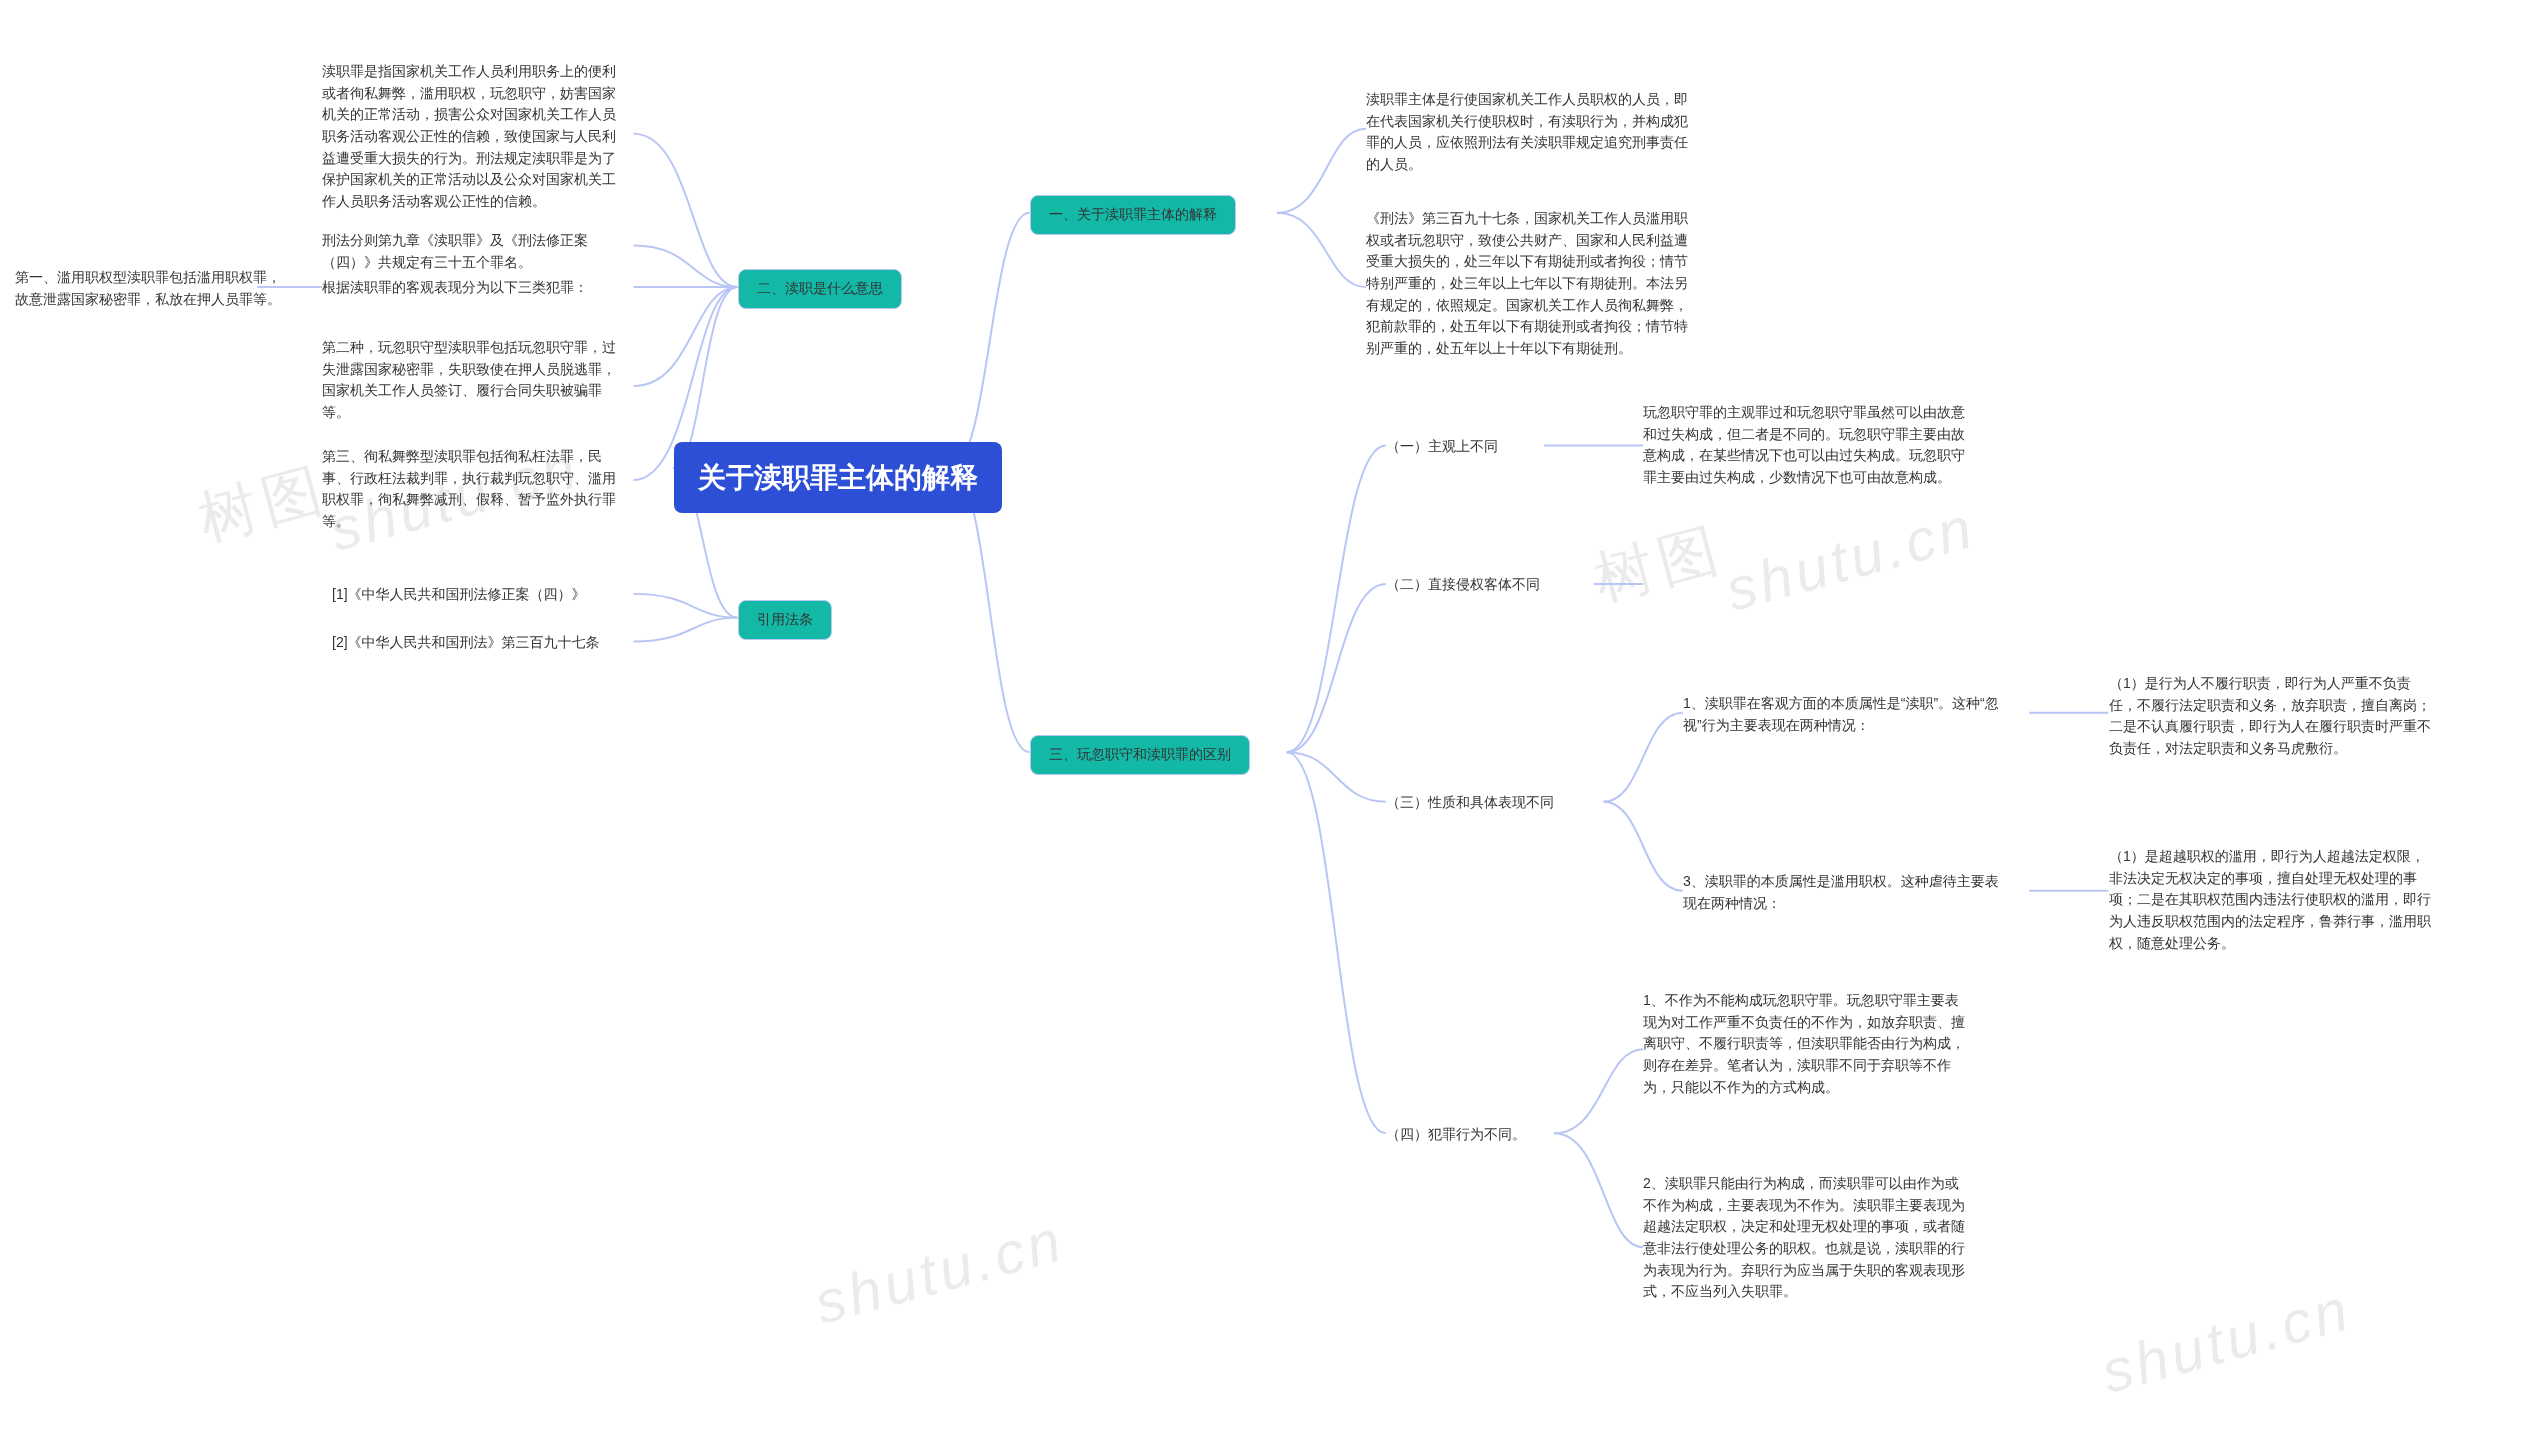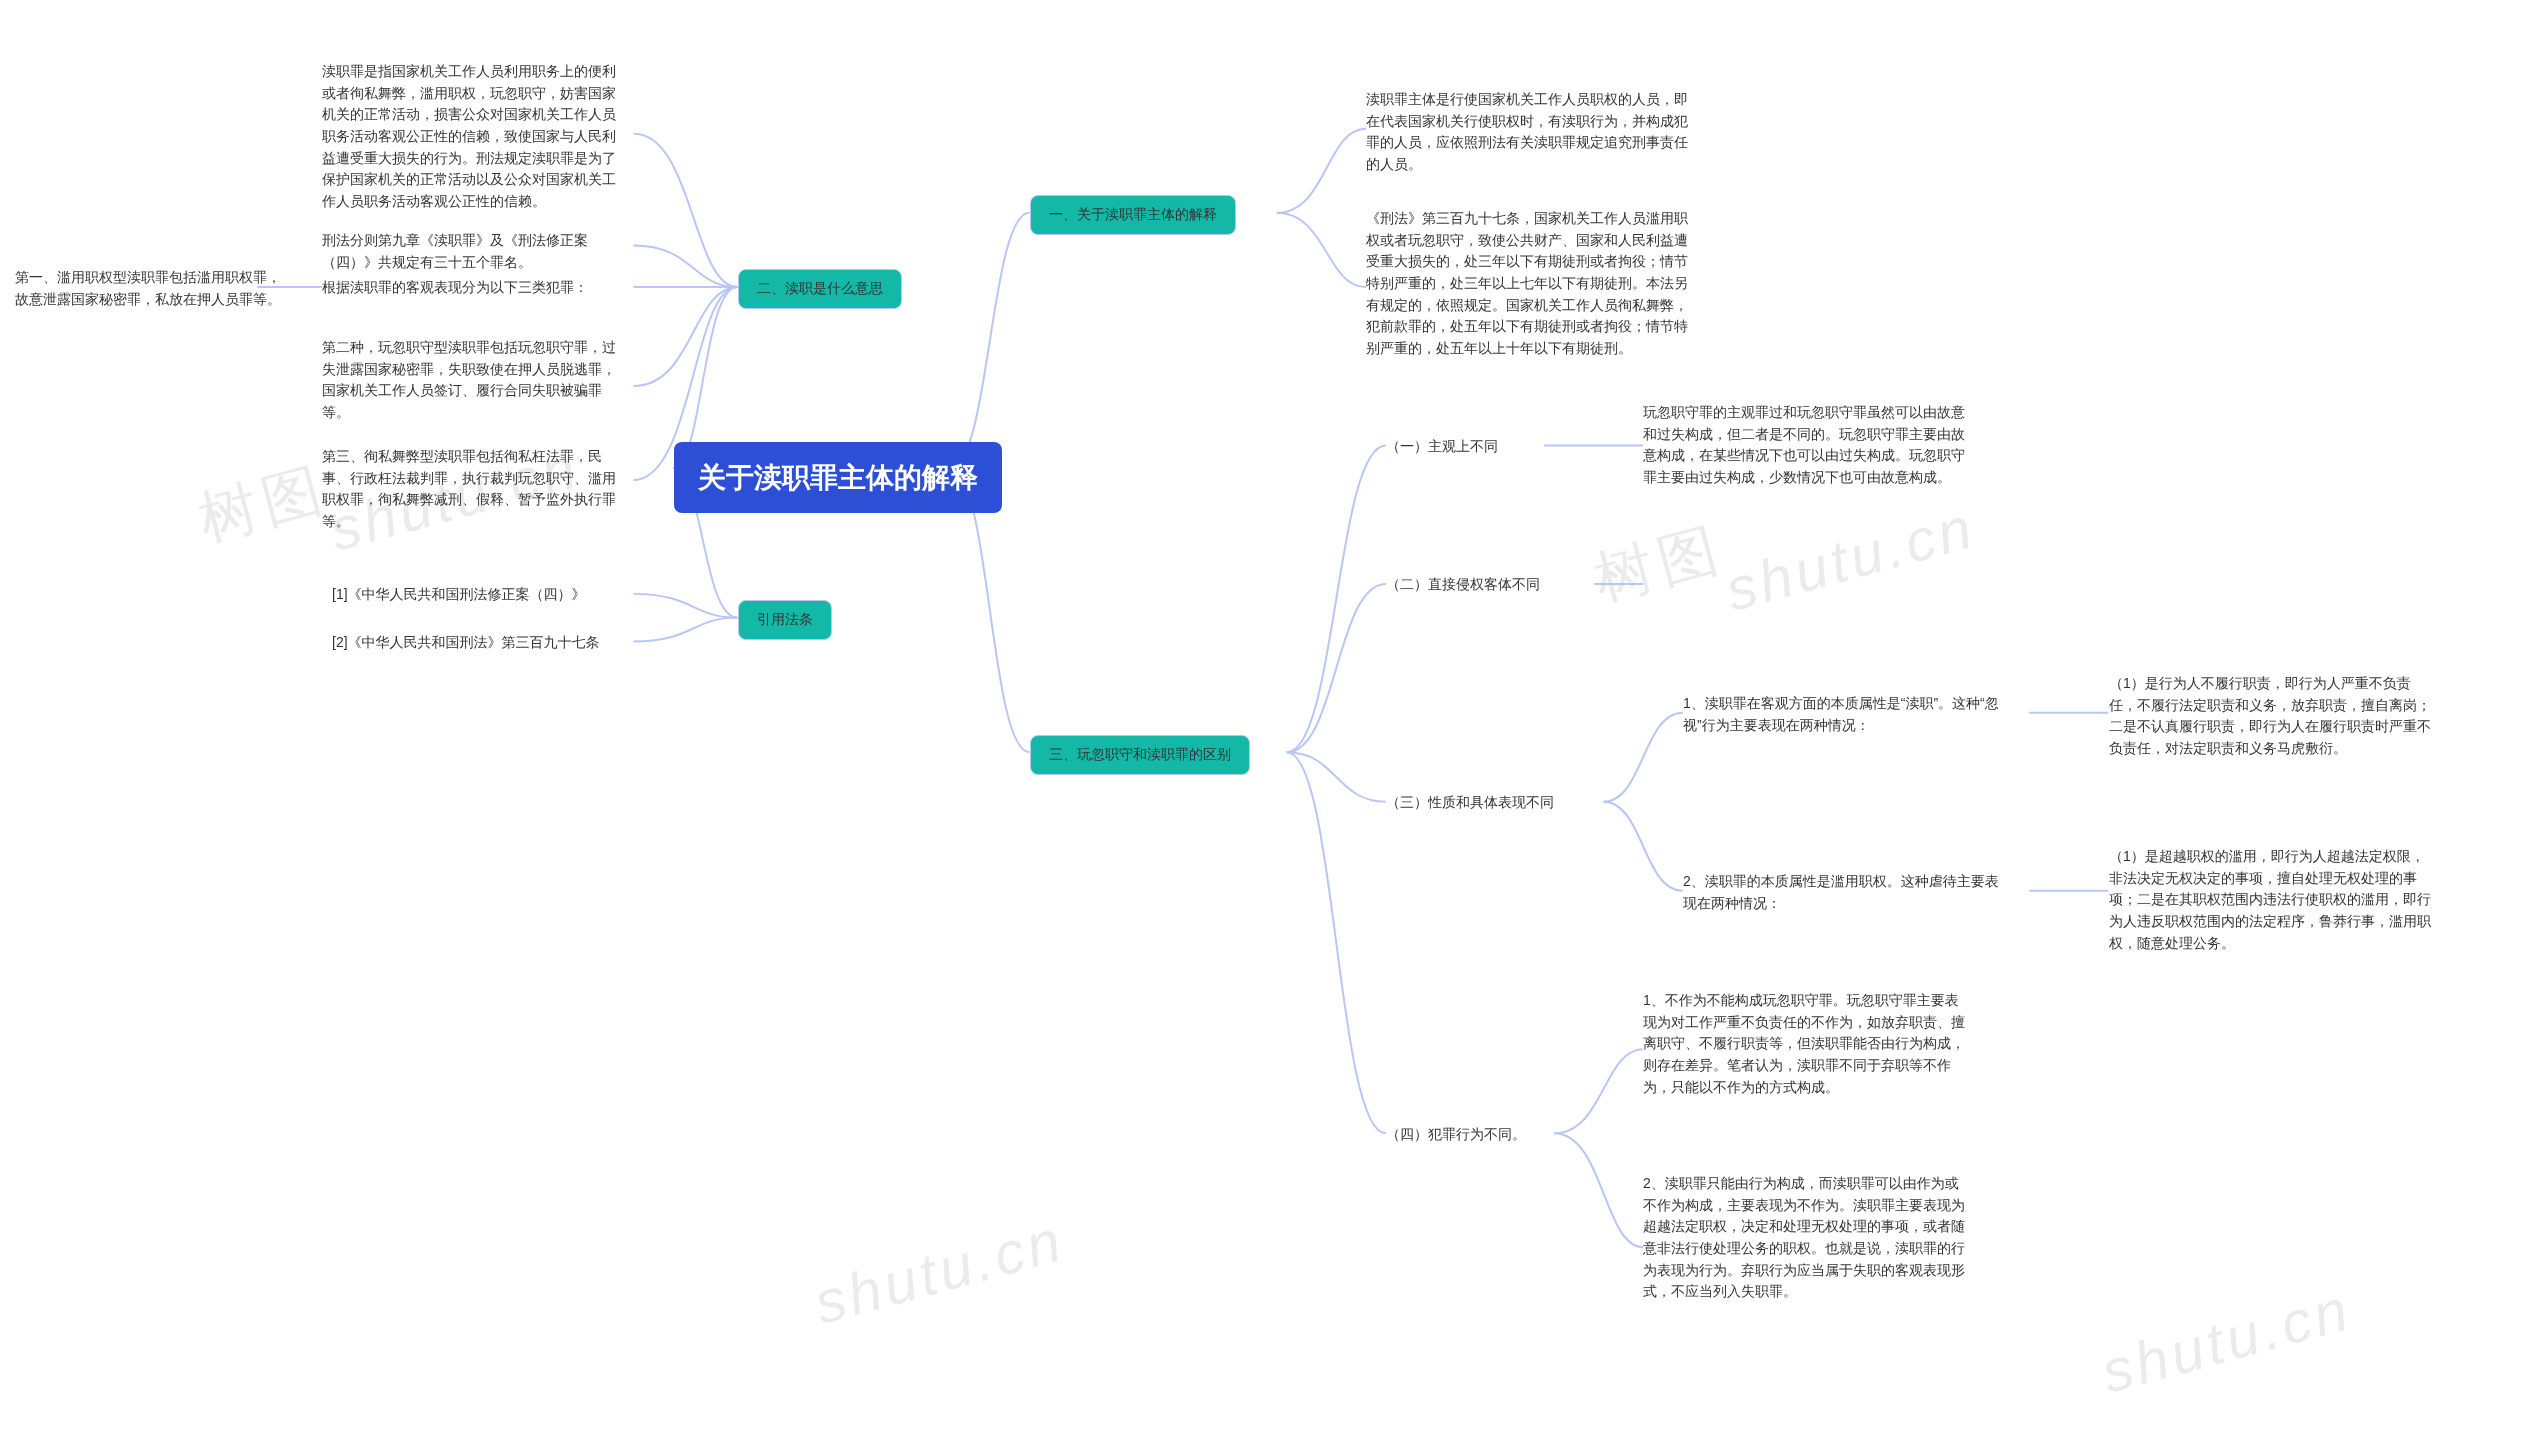--- a/index.html
+++ b/index.html
@@ -163,21 +163,21 @@
   </div>
 
   <div class="node mid" style="left:1386px; top:436px; width:158px;"><span>（一）主观上不同</span></div>
   <div class="node leaf" style="left:1643px; top:402px; width:327px;"><span>玩忽职守罪的主观罪过和玩忽职守罪虽然可以由故意和过失构成，但二者是不同的。玩忽职守罪主要由故意构成，在某些情况下也可以由过失构成。玩忽职守罪主要由过失构成，少数情况下也可由故意构成。</span></div>
 
   <div class="node mid" style="left:1386px; top:574px; width:208px;"><span>（二）直接侵权客体不同</span></div>
 
   <div class="node mid" style="left:1386px; top:792px; width:218px;"><span>（三）性质和具体表现不同</span></div>
   <div class="node mid" style="left:1683px; top:693px; width:327px;"><span>1、渎职罪在客观方面的本质属性是“渎职”。这种“忽视”行为主要表现在两种情况：</span></div>
   <div class="node leaf" style="left:2109px; top:673px; width:327px;"><span>（1）是行为人不履行职责，即行为人严重不负责任，不履行法定职责和义务，放弃职责，擅自离岗；二是不认真履行职责，即行为人在履行职责时严重不负责任，对法定职责和义务马虎敷衍。</span></div>
-  <div class="node mid" style="left:1683px; top:871px; width:327px;"><span>2、渎职罪的本质属性是滥用职权。这种虐待主要表现在两种情况：</span></div>
+  <div class="node mid" style="left:1683px; top:871px; width:327px;"><span>3、渎职罪的本质属性是滥用职权。这种虐待主要表现在两种情况：</span></div>
   <div class="node leaf" style="left:2109px; top:846px; width:327px;"><span>（1）是超越职权的滥用，即行为人超越法定权限，非法决定无权决定的事项，擅自处理无权处理的事项；二是在其职权范围内违法行使职权的滥用，即行为人违反职权范围内的法定程序，鲁莽行事，滥用职权，随意处理公务。</span></div>
 
   <div class="node mid" style="left:1386px; top:1124px; width:188px;"><span>（四）犯罪行为不同。</span></div>
   <div class="node leaf" style="left:1643px; top:990px; width:327px;"><span>1、不作为不能构成玩忽职守罪。玩忽职守罪主要表现为对工作严重不负责任的不作为，如放弃职责、擅离职守、不履行职责等，但渎职罪能否由行为构成，则存在差异。笔者认为，渎职罪不同于弃职等不作为，只能以不作为的方式构成。</span></div>
   <div class="node leaf" style="left:1643px; top:1173px; width:327px;"><span>2、渎职罪只能由行为构成，而渎职罪可以由作为或不作为构成，主要表现为不作为。渎职罪主要表现为超越法定职权，决定和处理无权处理的事项，或者随意非法行使处理公务的职权。也就是说，渎职罪的行为表现为行为。弃职行为应当属于失职的客观表现形式，不应当列入失职罪。</span></div>
 
 </div>
 
 
 </body></html>

